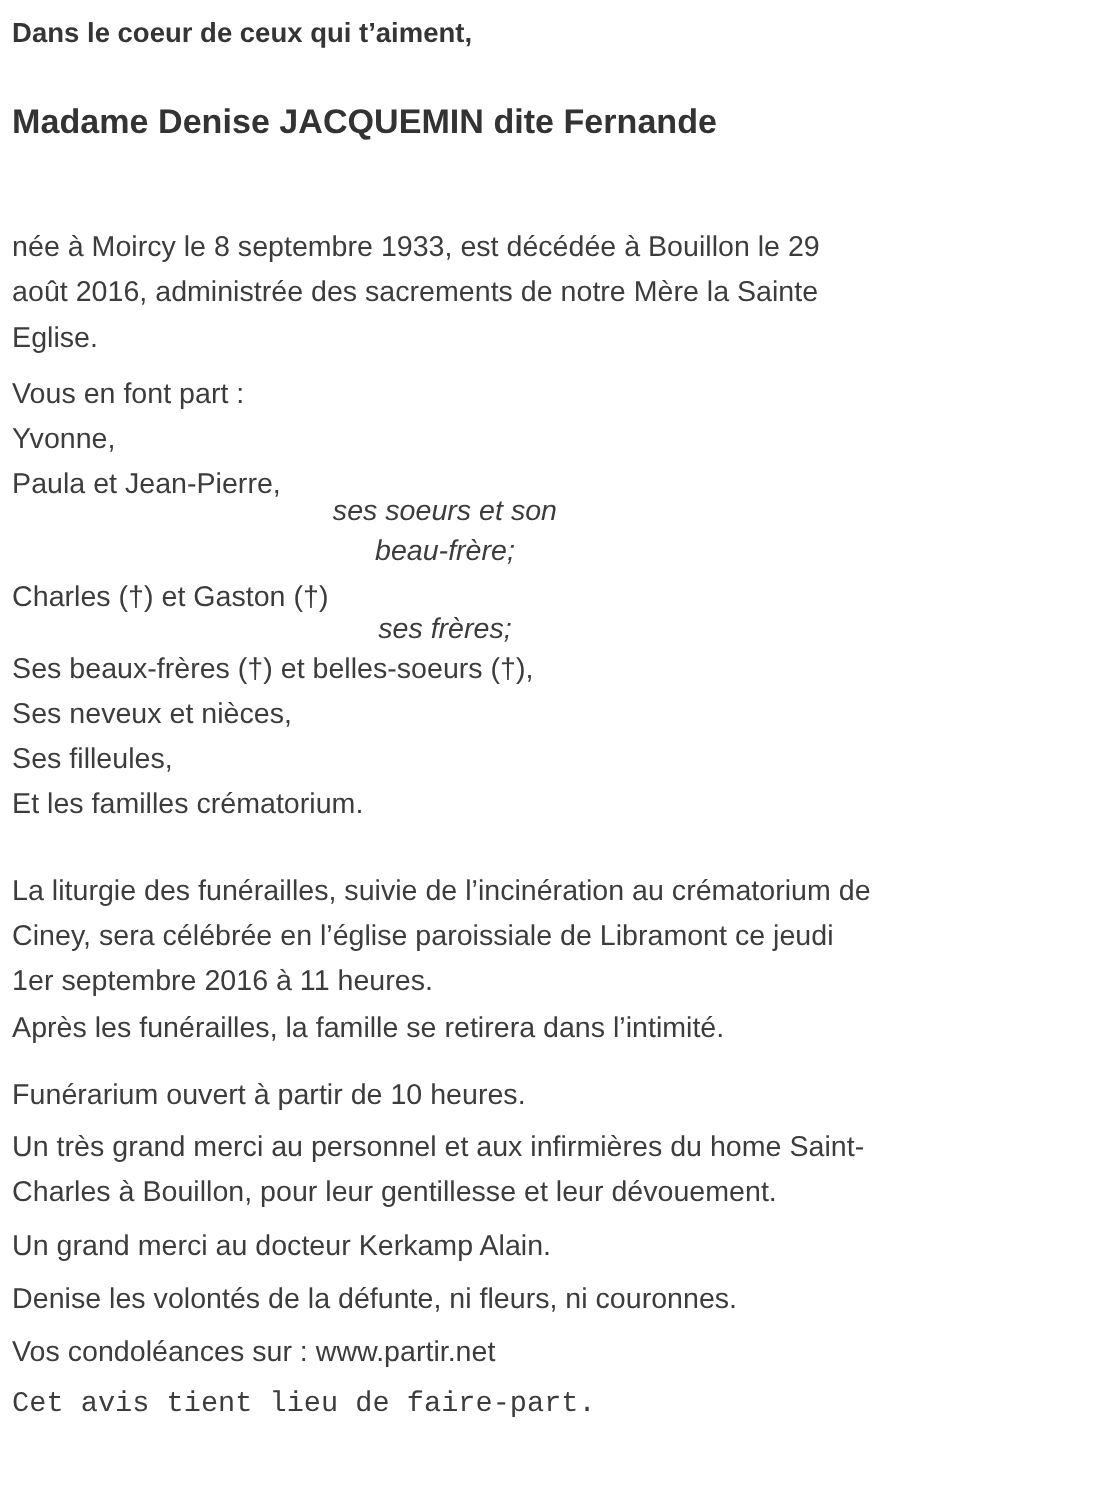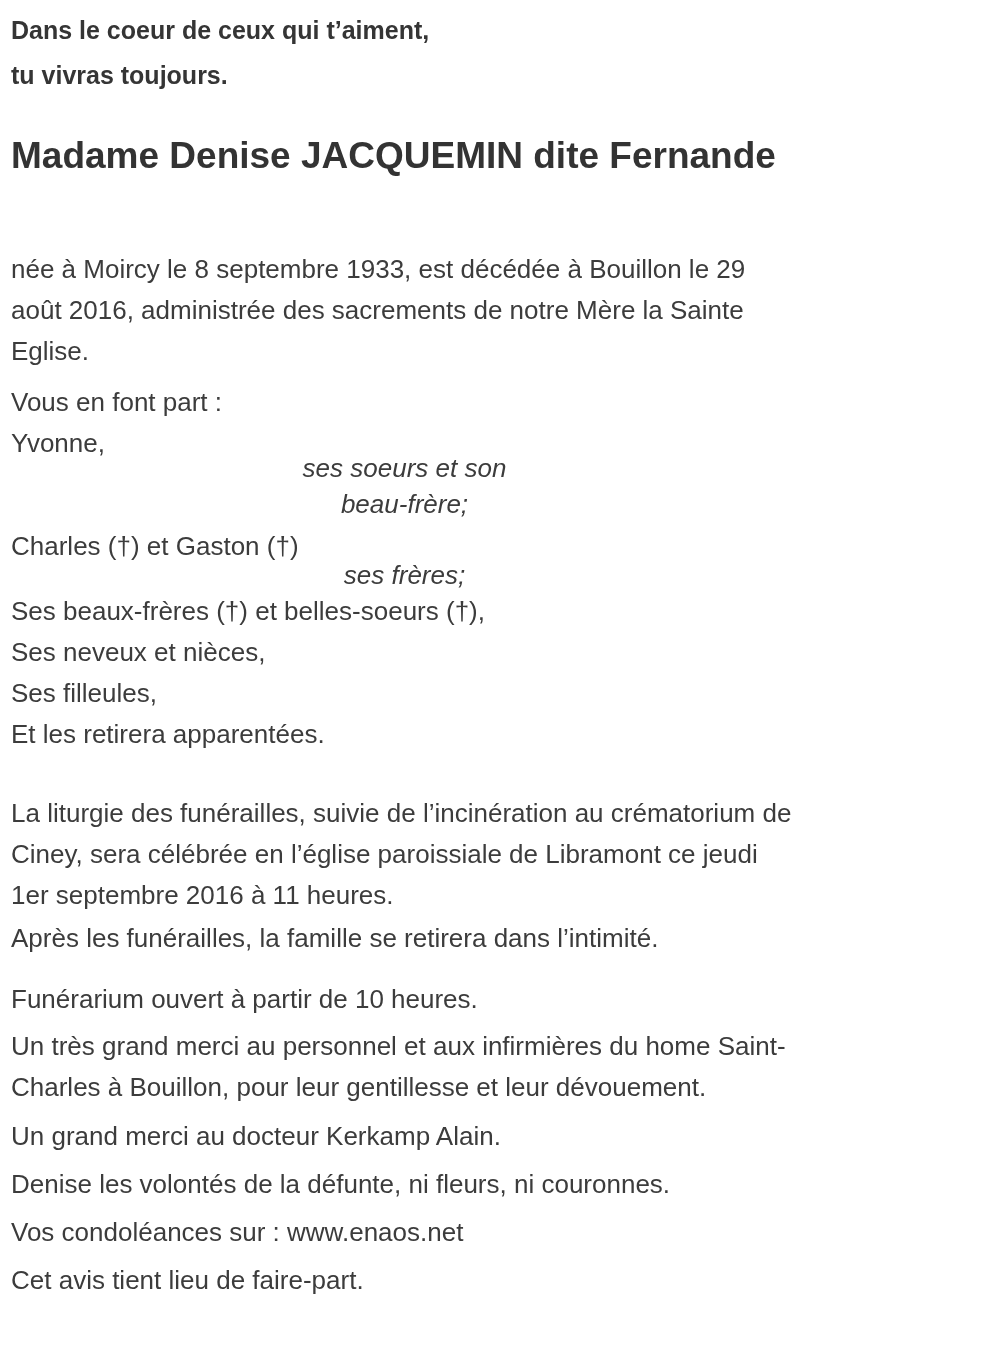--- a/index.html
+++ b/index.html
@@ -17,21 +17,21 @@
 
   .epigraph {
     font-size: 25px;
     font-weight: 700;
     line-height: 30px;
     color: #353535;
   }
   .epigraph-2 { margin-top: 15px; }
 
   .title {
-    font-size: 37px;
+    font-size: 31px;
     font-weight: 700;
     line-height: 46px;
     margin: 43px 0 0 0;
     color: #333333;
   }
 
   .body-text {
     font-size: 26px;
     line-height: 41px;
     color: #3c3c3c;
@@ -52,53 +52,53 @@
   .mt-rel-bro    { margin-top: -10px; }
   .mt-inlaws     { margin-top: -2px; }
   .mt-liturgy    { margin-top: 38px; }
   .mt-apres      { margin-top: 2px; }
   .mt-repose     { margin-top: 7px; }
   .mt-ouvert     { margin-top: 20px; }
   .mt-thanks     { margin-top: 6px; }
   .mt-doctor     { margin-top: 8px; }
   .mt-wishes     { margin-top: 7px; }
   .mt-condol     { margin-top: 7px; }
-  .mt-notice     { margin-top: 7px; }
+  .mt-notice     { margin-top: 7px; font-family: Liberation Mono, monospace; }
 </style>
 </head>
 <body>
 
 <div class="page">
 
   <p class="epigraph">Dans le coeur de ceux qui t’aiment,</p>
-  <p class="epigraph epigraph-2">tu vivras toujours.</p>
 
   <h1 class="title">Madame Denise JACQUEMIN dite Fernande</h1>
 
   <p class="body-text mt-intro">née à Moircy le 8 septembre 1933, est décédée à Bouillon le 29 août 2016, administrée des sacrements de notre Mère la Sainte Eglise.</p>
 
   <p class="body-text mt-announce">Vous en font part :</p>
   <p class="body-text">Yvonne,</p>
+  <p class="body-text">Paula et Jean-Pierre,</p>
 
   <div class="relation mt-rel-sis">
     <span>ses soeurs et son</span><br>
     <span>beau-frère;</span>
   </div>
 
   <p class="body-text mt-charles">Charles (†) et Gaston (†)</p>
 
   <p class="relation mt-rel-bro">ses frères;</p>
 
   <p class="body-text mt-inlaws">Ses beaux-frères (†) et belles-soeurs (†),</p>
   <p class="body-text">Ses neveux et nièces,</p>
   <p class="body-text">Ses filleules,</p>
-  <p class="body-text">Et les retirera apparentées.</p>
+  <p class="body-text">Et les familles crématorium.</p>
 
   <p class="body-text mt-liturgy">La liturgie des funérailles, suivie de l’incinération au crématorium de Ciney, sera célébrée en l’église paroissiale de Libramont ce jeudi 1er septembre 2016 à 11 heures.</p>
   <p class="body-text mt-apres">Après les funérailles, la famille se retirera dans l’intimité.</p>
   <p class="body-text mt-ouvert">Funérarium ouvert à partir de 10 heures.</p>
   <p class="body-text mt-thanks">Un très grand merci au personnel et aux infirmières du home Saint-Charles à Bouillon, pour leur gentillesse et leur dévouement.</p>
   <p class="body-text mt-doctor">Un grand merci au docteur Kerkamp Alain.</p>
   <p class="body-text mt-wishes">Denise les volontés de la défunte, ni fleurs, ni couronnes.</p>
-  <p class="body-text mt-condol">Vos condoléances sur : www.enaos.net</p>
+  <p class="body-text mt-condol">Vos condoléances sur : www.partir.net</p>
   <p class="body-text mt-notice">Cet avis tient lieu de faire-part.</p>
 
 </div>
 
 </body></html>

